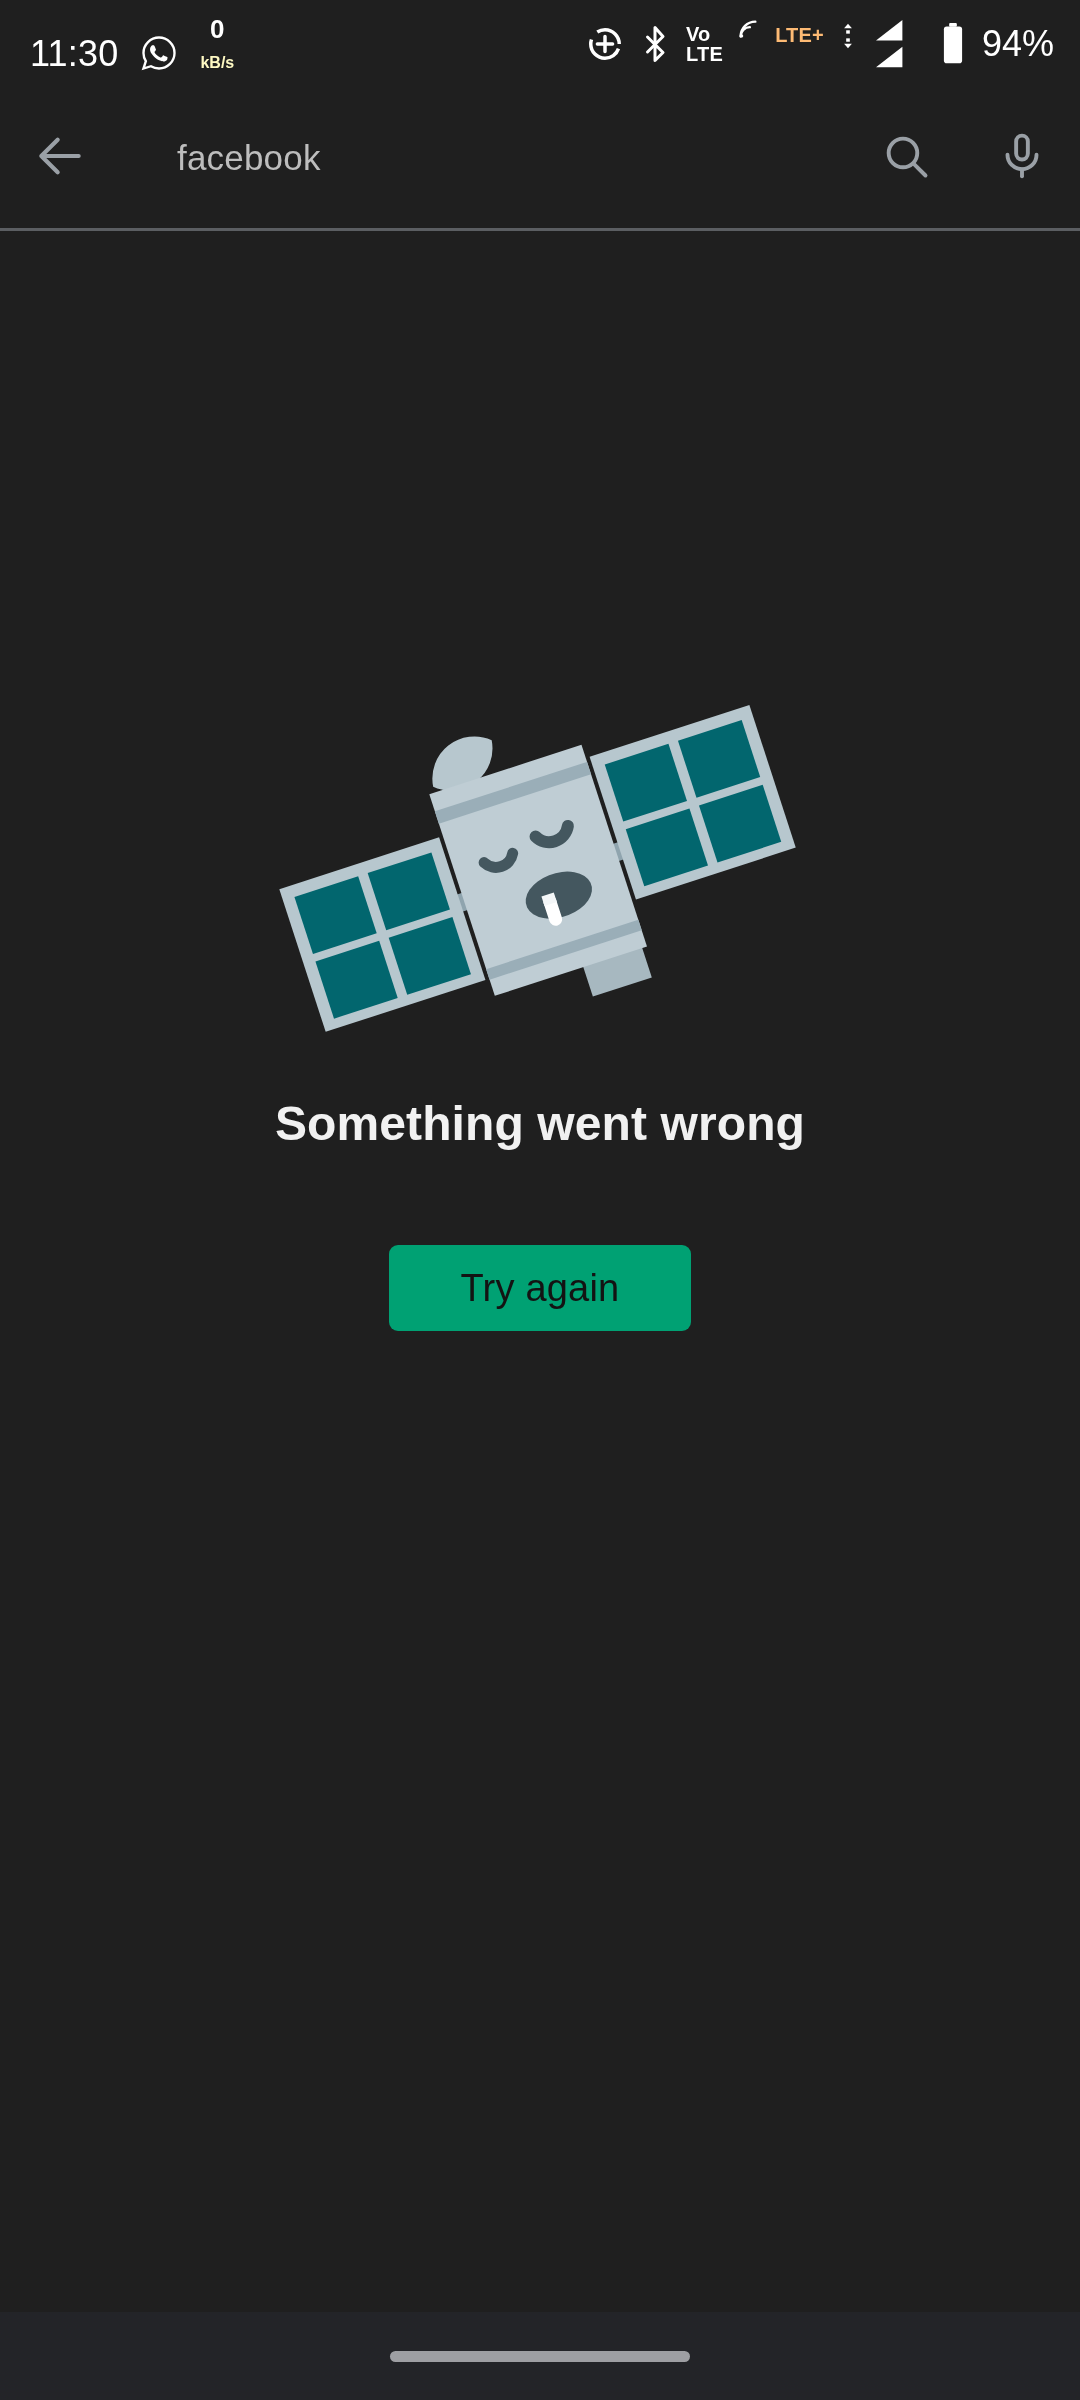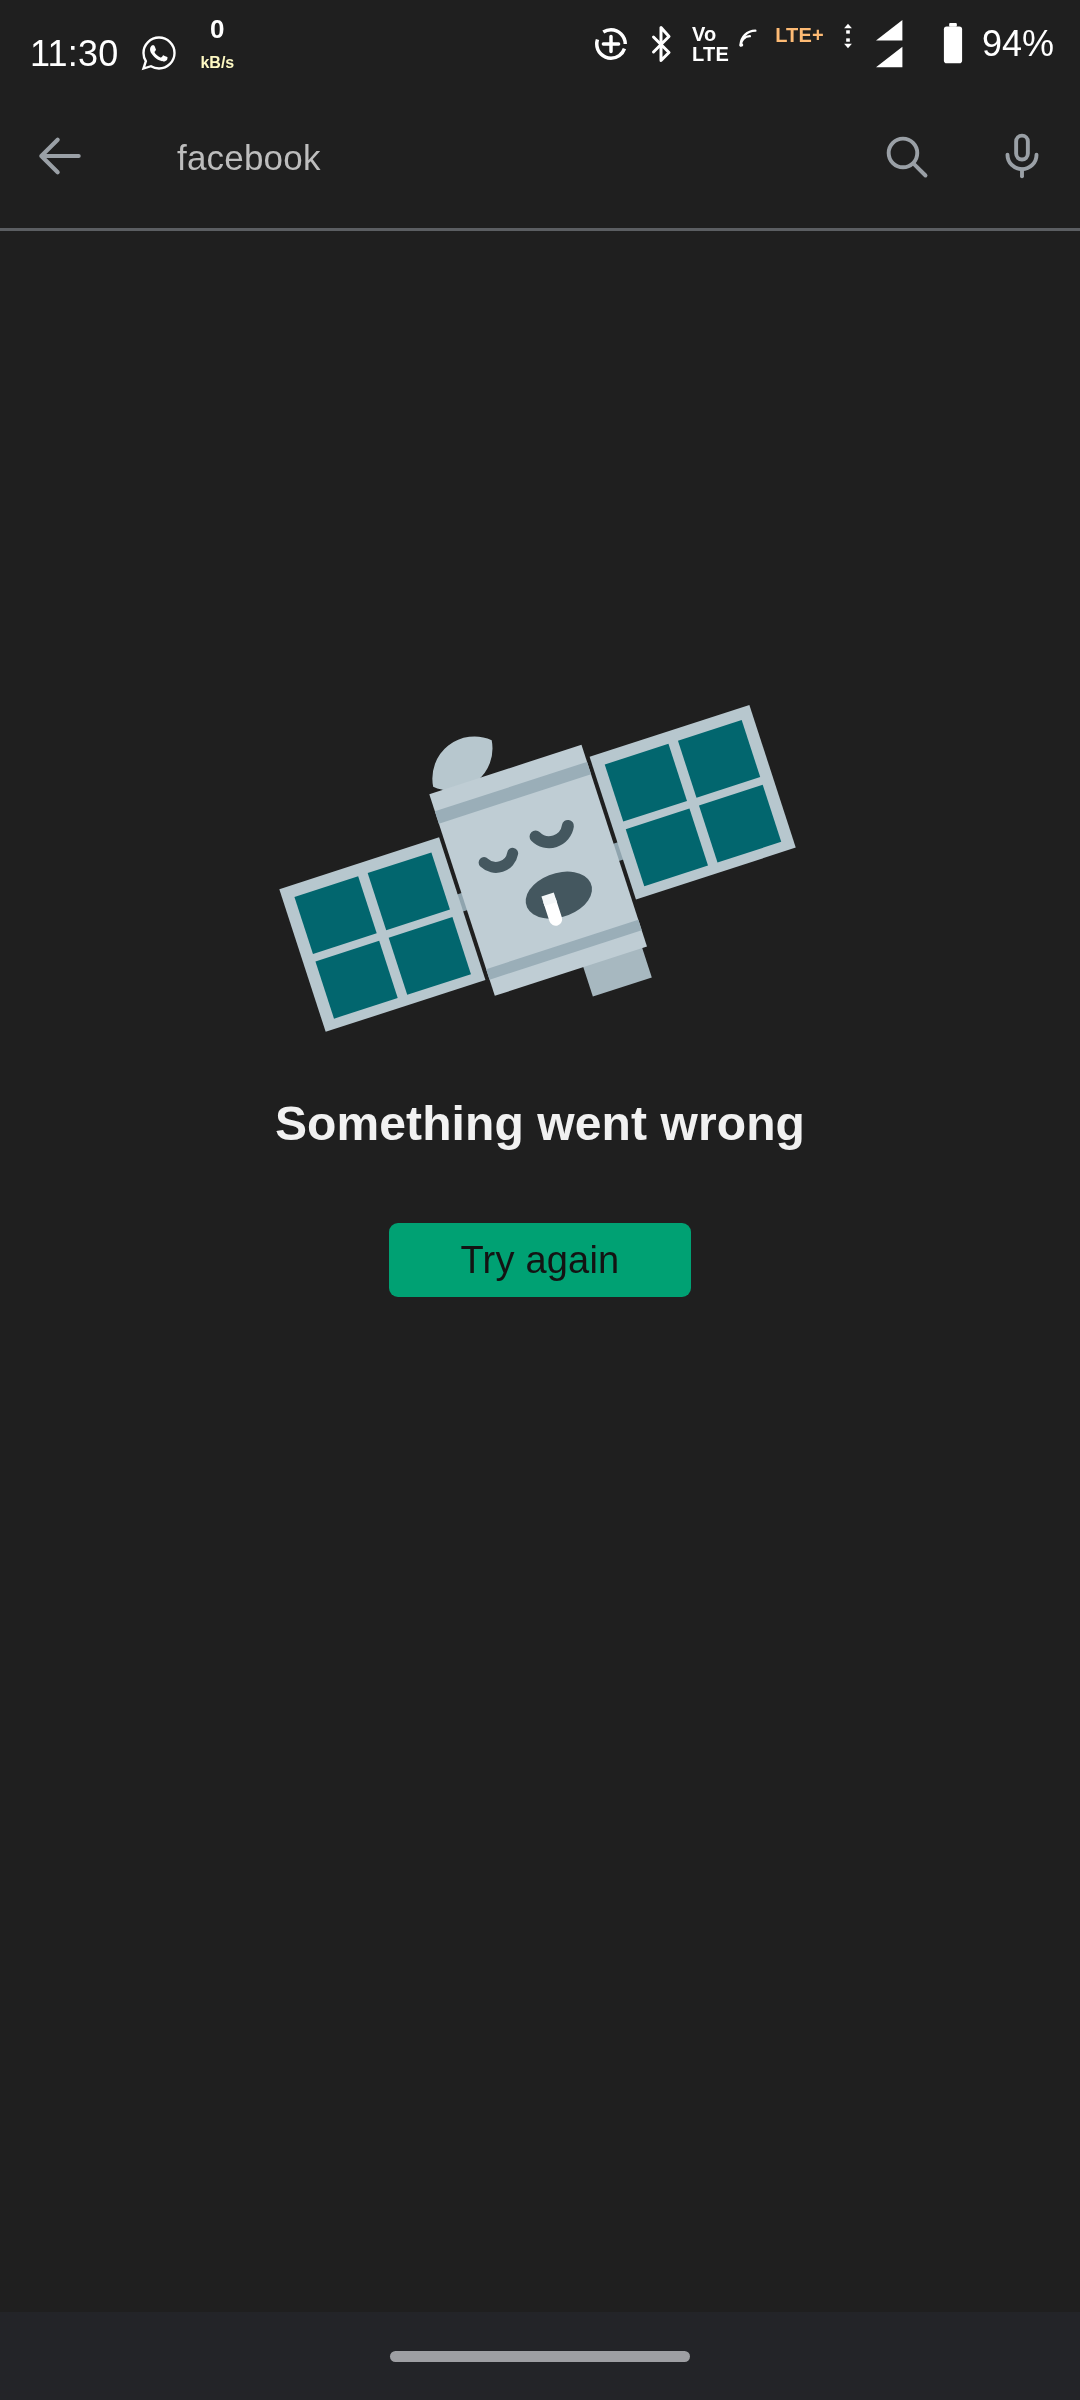--- a/index.html
+++ b/index.html
@@ -18,21 +18,21 @@
     padding:0 26px 0 30px;
   }
   .status-left{ display:flex; align-items:flex-end; gap:22px; }
   .status-right{ display:flex; align-items:center; gap:16px; }
   .clock{ color:#ffffff; font-size:36px; letter-spacing:.2px; line-height:1; }
   .wa-icon{ width:38px; height:38px; display:block; }
   .netspeed{ display:flex; flex-direction:column; align-items:center; justify-content:center; line-height:1; }
   .netspeed .num{ color:#fff; font-size:26px; font-weight:bold; line-height:1; }
   .netspeed .unit{ color:#fef9c3; font-size:16px; font-weight:bold; line-height:1.1; margin-top:12px; }
   .sb-ico{ display:block; }
-  .volte{ display:flex; align-items:center; gap:8px; }
+  .volte{ display:flex; align-items:flex-start; gap:14px; }
   .volte-txt{ display:flex; flex-direction:column; line-height:1; }
   .volte-txt span{ color:#fff; font-size:20px; font-weight:bold; letter-spacing:.3px; }
   .lteplus{ color:#fdba74; font-size:20px; font-weight:bold; letter-spacing:.2px; position:relative; top:-9px; }
   .battery-pct{ color:#fff; font-size:36px; line-height:1; }
 
   
   .toolbar{
     position:absolute; top:88px; left:0; width:1080px; height:143px;
     background:#1f1f1f;
     display:flex; align-items:center;
@@ -54,33 +54,33 @@
     position:absolute; left:0; top:455px; width:1080px;
     display:flex; flex-direction:column; align-items:center;
   }
 
   
   .sat-wrap{ width:540px; height:380px; position:relative; margin-bottom:30px; }
   .sat-svg{ width:100%; height:100%; display:block; }
 
   .err-title{
     color:#f1f1f1; font-size:48px; font-weight:bold; letter-spacing:.1px;
-    text-align:center; margin-bottom:18px;
+    text-align:center; margin-bottom:40px;
   }
   .err-desc{
     color:#9aa0a6; font-size:37px; line-height:1.32; text-align:center;
     max-width:960px;
   }
   .err-code{
     color:#9aa0a6; font-size:37px; line-height:1.32; text-align:center;
     margin-top:2px;
   }
   .retry-btn{
     margin-top:54px;
-    width:302px; height:74px;
+    width:302px; height:86px;
     background:#00a173; color:#131313;
     border:none; border-radius:9px;
     font-family:"Liberation Sans", sans-serif;
     font-size:38px; letter-spacing:.2px;
     cursor:pointer;
     display:flex; align-items:center; justify-content:center;
   }
 
   
   .nav-bar{

